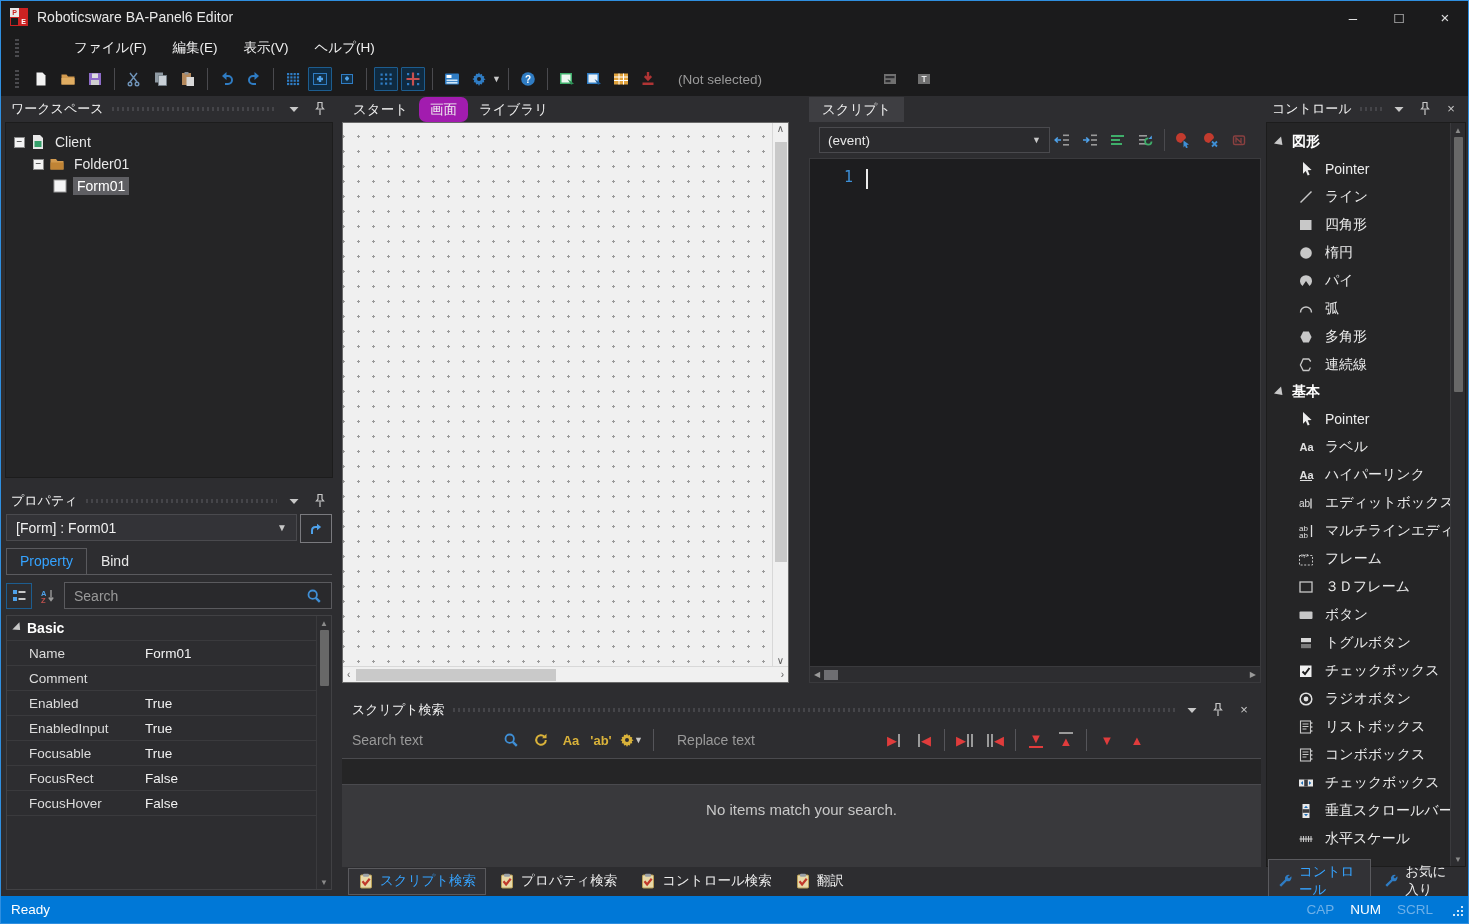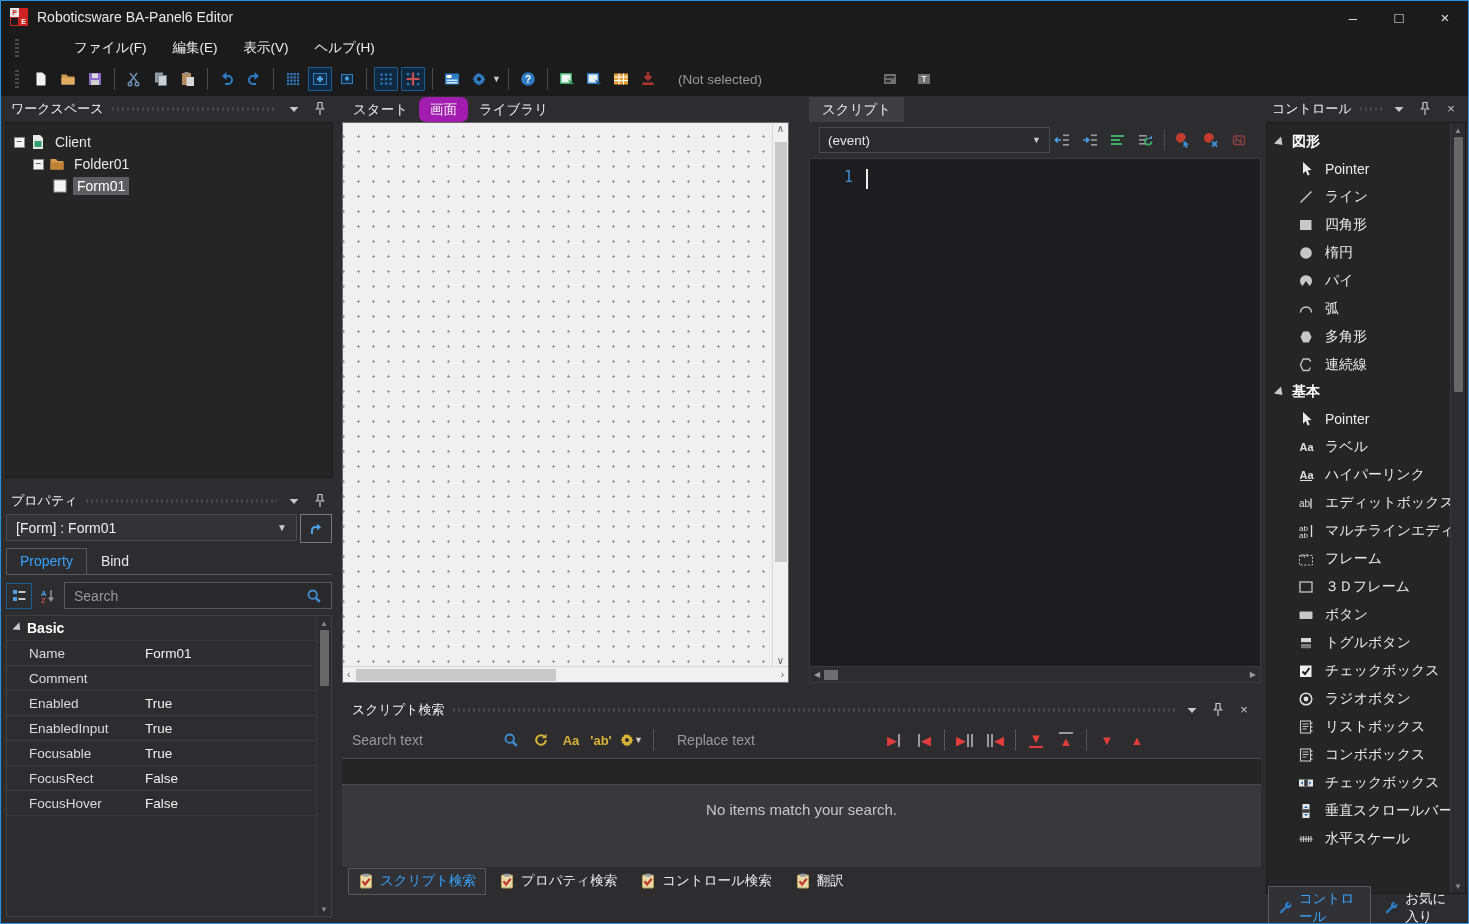--- a/index.html
+++ b/index.html
@@ -1138,13 +1138,29 @@
                   <path d="M12.9 2.1a3.6 3.6 0 0 0-4.8 4.5L2.4 12l1.7 1.7 5.7-5.6a3.6 3.6 0 0 0 4.5-4.8L12 5.6l-1.5-1.5z" fill="#2f7cc3"></path>
                 </svg>
               </span>
               <span>お気に入り</span>
             </span>
           </div>
       </div>
     </div>
   </div>
 
+  <div class="statusbar">
+    <span class="sb-msg">Ready</span>
+    <span class="sb-ind" id="sb-ind">
+        <span class="ind">CAP</span>
+        <span class="ind active">NUM</span>
+        <span class="ind">SCRL</span>
+      </span>
+    <span class="grip">
+      <i style="right:0;bottom:0"></i>
+        <i style="right:4px;bottom:0"></i>
+        <i style="right:8px;bottom:0"></i>
+      <i style="right:0;bottom:4px"></i>
+        <i style="right:4px;bottom:4px"></i>
+        <i style="right:0;bottom:8px"></i>
+    </span>
+  </div>
 </div>
 
 </body></html>

